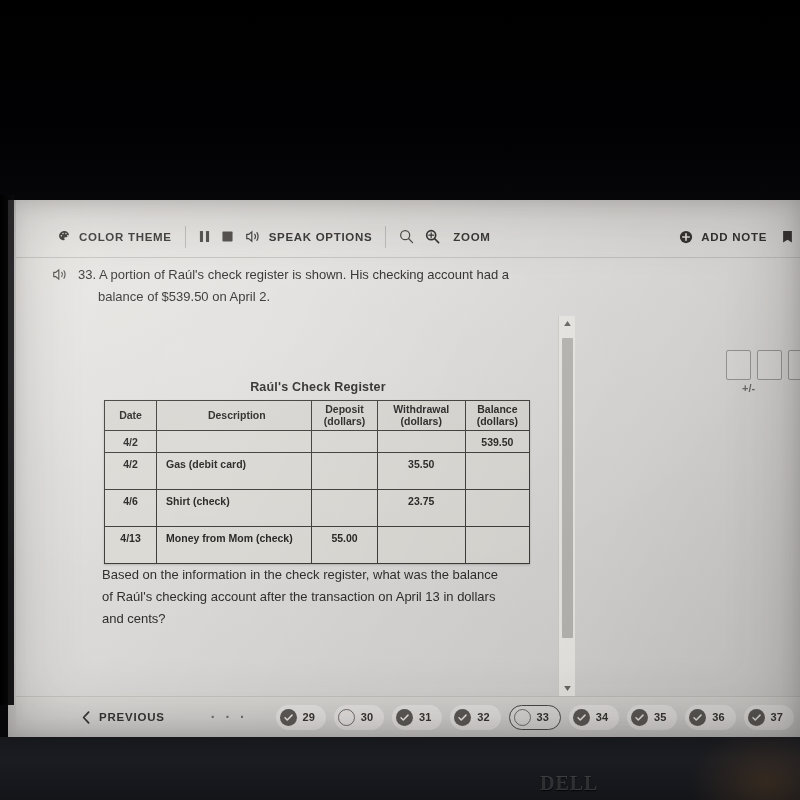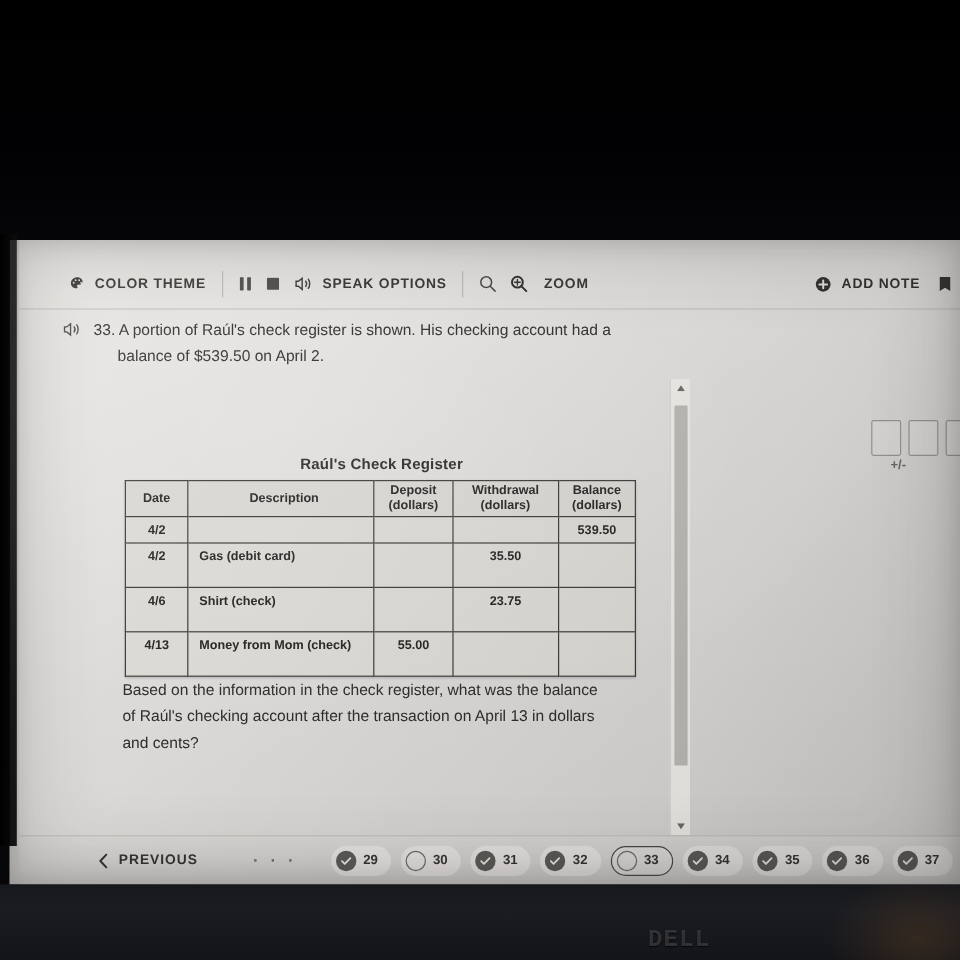--- a/index.html
+++ b/index.html
@@ -29,21 +29,21 @@
     background: linear-gradient(180deg,#17181c 0%, #1b1c21 35%, #141519 100%);
     overflow: hidden;
   }
   #bezel-bottom:after {
     content: ""; position: absolute; right: -40px; top: -10px;
     width: 150px; height: 110px;
     background: radial-gradient(ellipse at center, rgba(120,80,40,.30) 0%, rgba(90,60,30,0) 70%);
   }
   #dell-logo {
     position: absolute; left: 540px; top: 772px;
-    font-family: Liberation Mono, monospace;
+    font-family: Liberation Serif, serif;
     font-size: 20px; letter-spacing: 1px; font-weight: 700;
     color: rgba(150,150,155,.30);
     text-shadow: 0 1px 1px rgba(0,0,0,.8);
     z-index: 3;
   }
 
   
   #screen {
     position: absolute; left: 8px; top: 200px; width: 792px; height: 537px;
     background: #cfcdcb;

